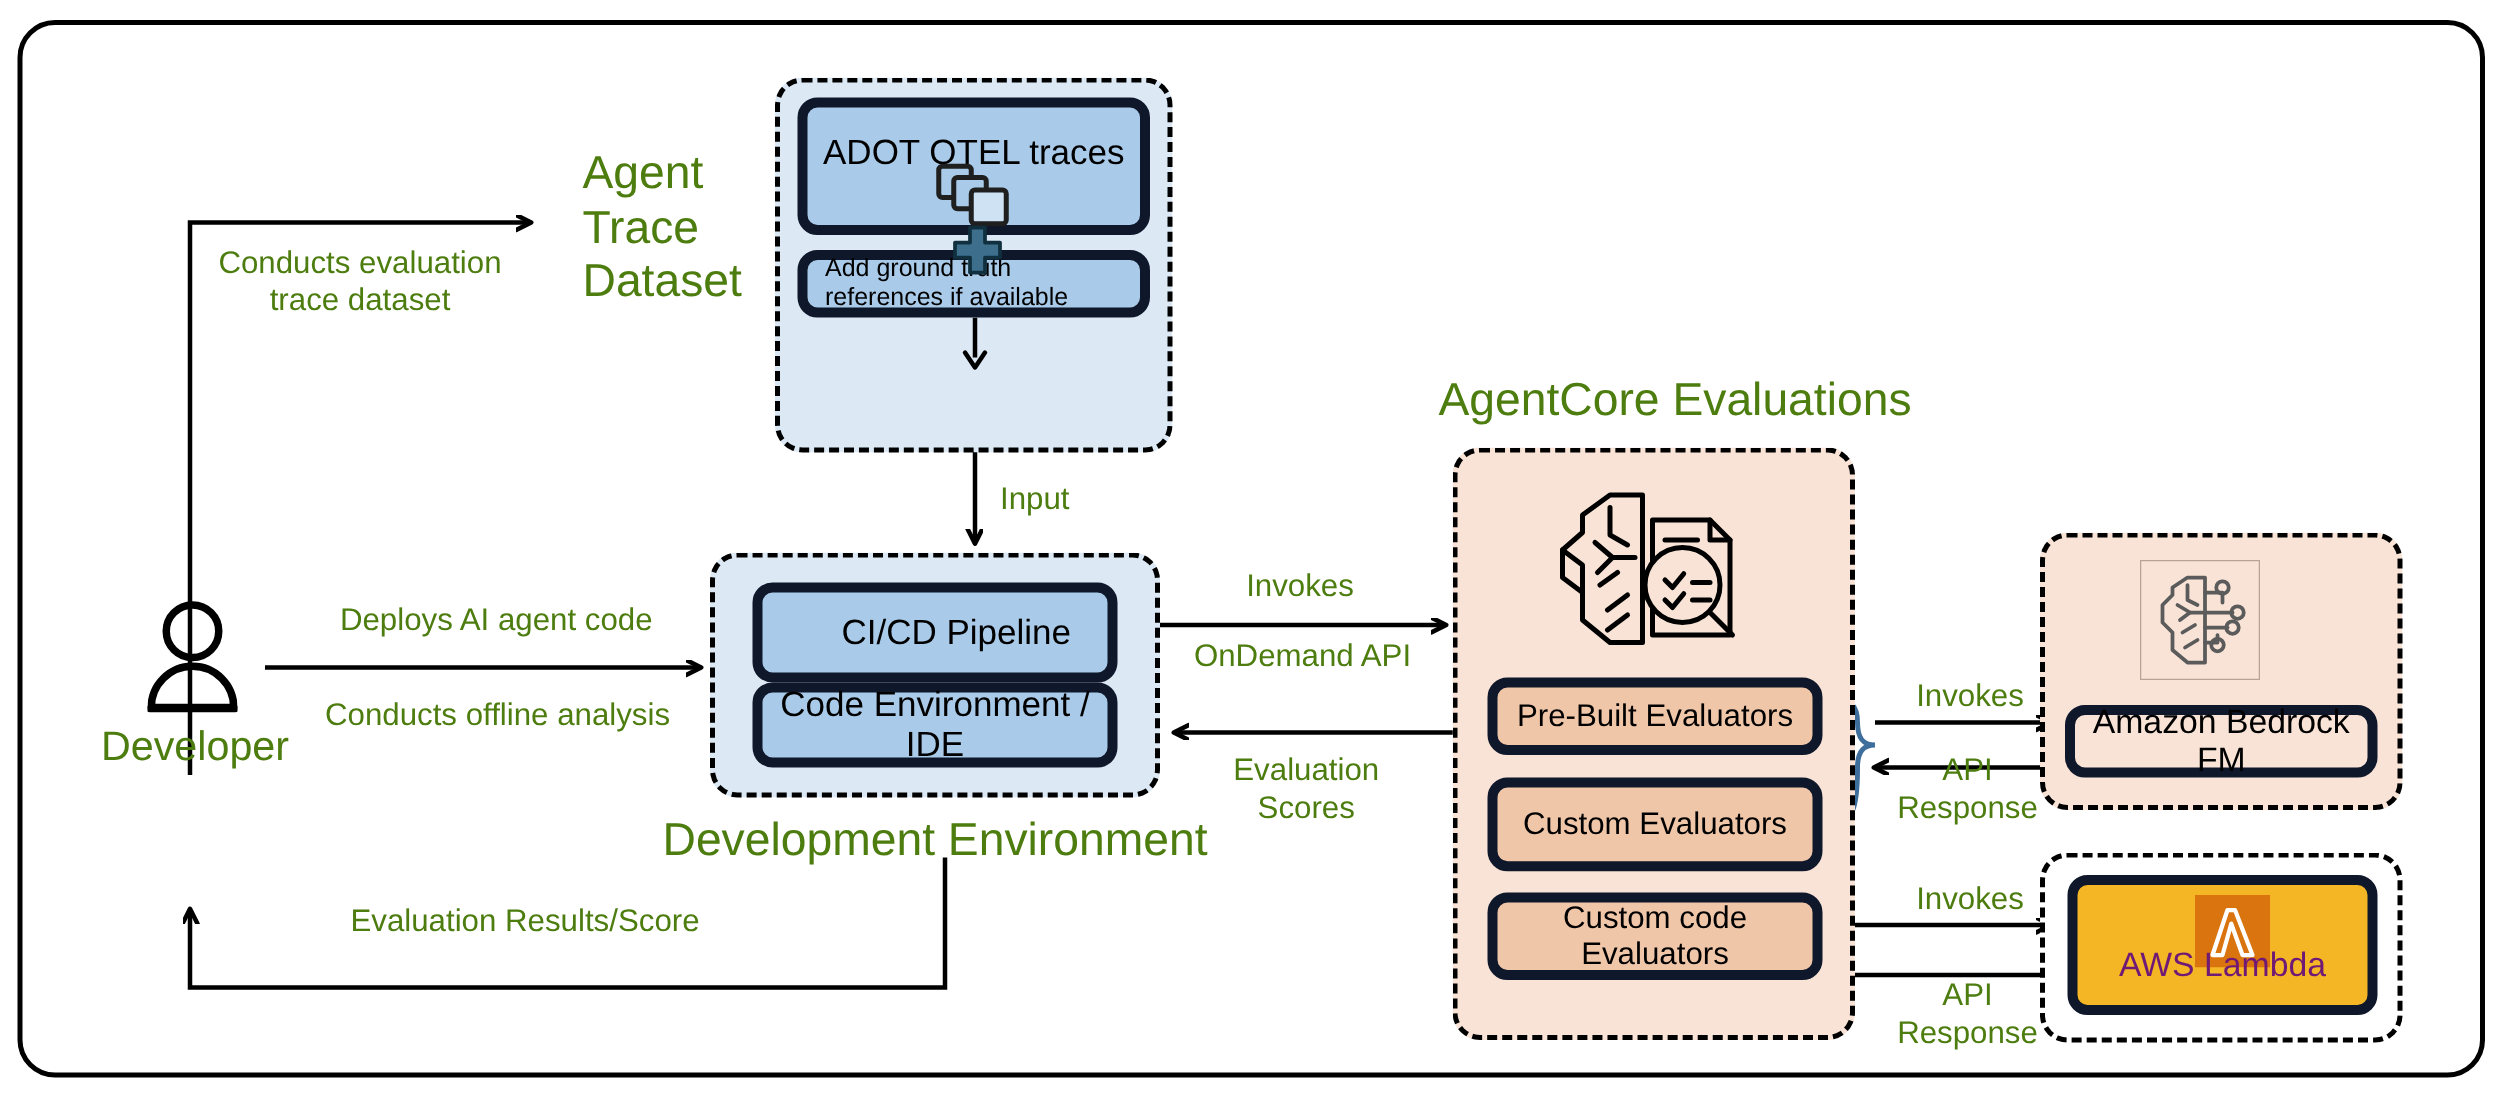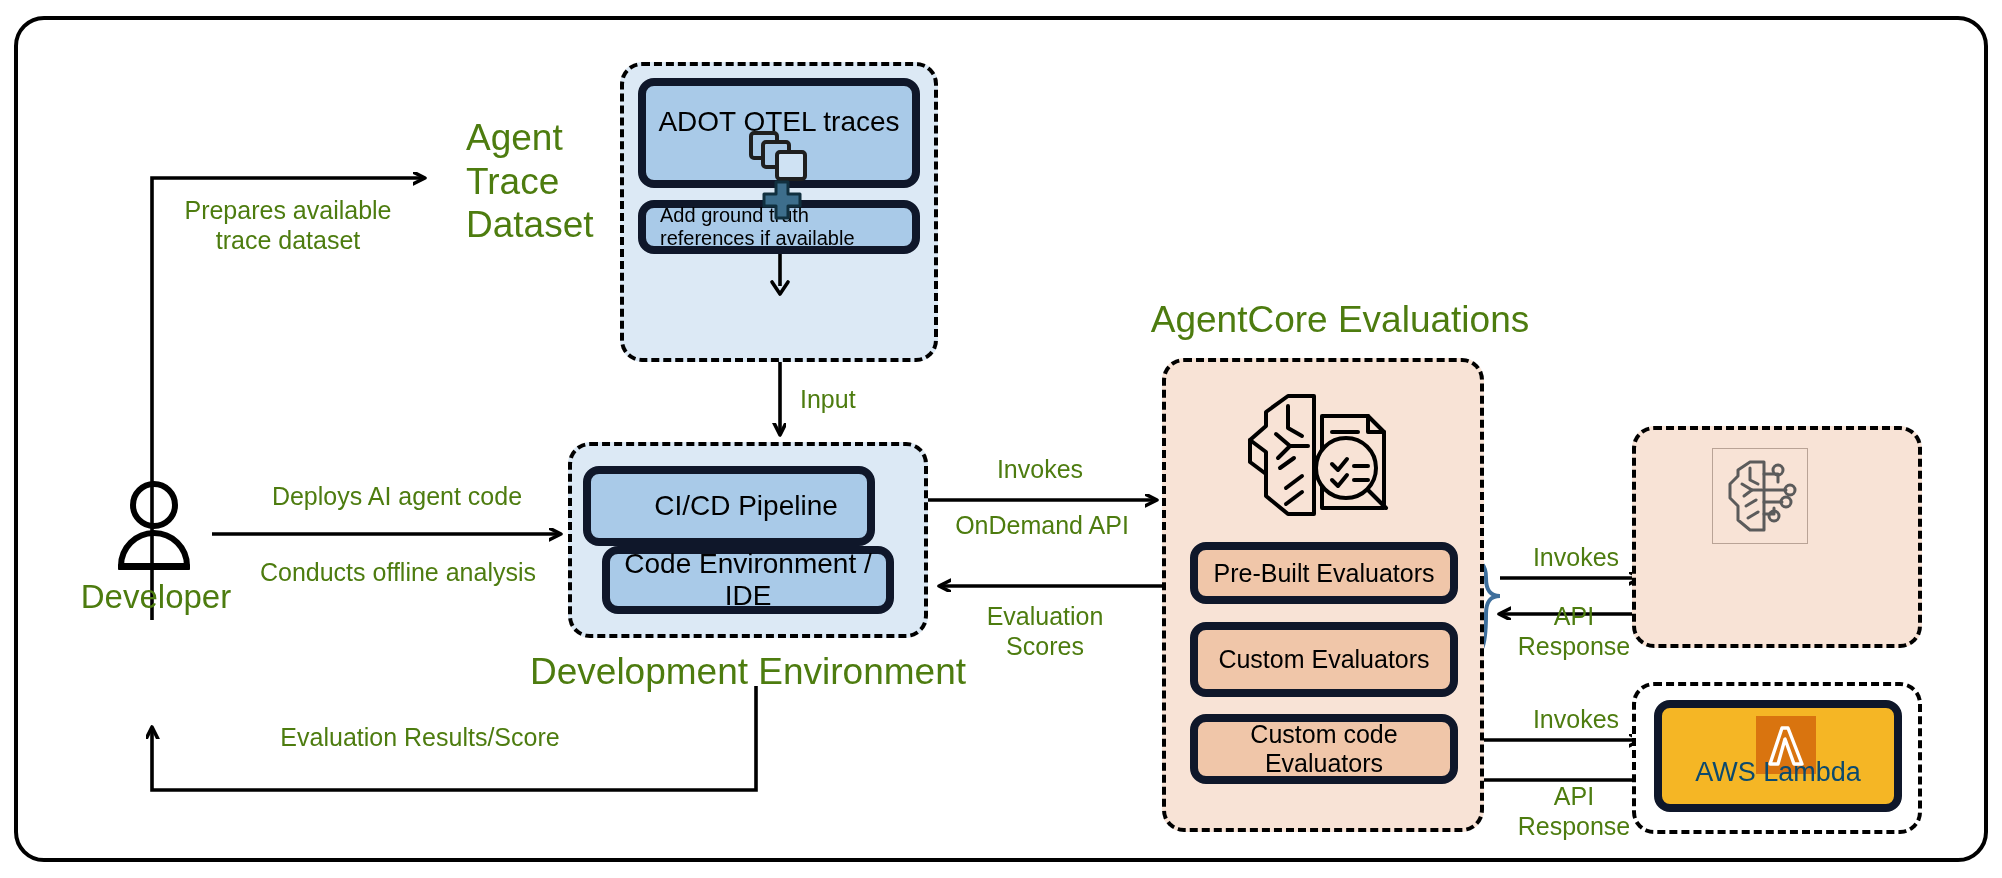--- a/index.html
+++ b/index.html
@@ -69,21 +69,21 @@
     width: 2002px; height: 878px;
     pointer-events: none;
   }
   .icon-wrap { position: absolute; }
   .amber-inner-label {
     position: absolute;
     left: 0; right: 0;
     bottom: 16px;
     text-align: center;
     font-size: 27px;
-    color: #0c4a6e;
+    color: #701a75;
   }
   .bedrock-icon-frame {
     position: absolute;
     border: 1.5px solid #b9a396;
   }
 </style>
 </head>
 <body>
 
 <div id="canvas">
@@ -162,21 +162,21 @@
   </div>
 
   <svg style="position:absolute; left:762px; top:254px; width:36px; height:44px;" viewBox="0 0 36 44">
     <path d="M18,0 L18,32" stroke="#000" stroke-width="3.6" fill="none"></path>
     <path d="M10,28 L18,40 L26,28" fill="none" stroke="#000" stroke-width="3.6" stroke-linecap="round" stroke-linejoin="round"></path>
   </svg>
 
 
   <div class="dash-group dash-blue" style="left:568px; top:442px; width:360px; height:196px;"></div>
 
-  <div class="box box-blue" style="left:583px; top:466px; width:292px; height:80px; font-size:28px;padding-left:34px;">
+  <div class="box box-blue" style="left:602px; top:466px; width:292px; height:80px; font-size:28px;padding-left:34px;">
     <span>CI/CD Pipeline</span>
   </div>
 
   <div class="box box-blue" style="left:602px; top:546px; width:292px; height:68px; font-size:28px;">
     <span>Code Environment / IDE</span>
   </div>
 
   <div class="lbl lbl-big" style="left:528px; top:650px; width:440px;">Development Environment</div>
 
   <div class="lbl lbl-big" style="left:1100px; top:298px; width:480px;">AgentCore Evaluations</div>
@@ -241,34 +241,37 @@
         <path d="M42,44 L60,44"></path>
         <path d="M42,56 L52,56 L52,50"></path>
         <circle cx="56" cy="12" r="5"></circle>
         <circle cx="68" cy="32" r="5"></circle>
         <circle cx="64" cy="44" r="5"></circle>
         <circle cx="52" cy="58" r="5"></circle>
       </g>
     </svg>
   </div>
 
+  <div class="box box-lpeach" style="left:1652px; top:564px; width:250px; height:58px; font-size:27px;">
+    <span>Amazon Bedrock FM</span>
+  </div>
 
   <div class="dash-group dash-plain" style="left:1632px; top:682px; width:290px; height:152px;"></div>
 
   <div class="box box-amber" style="left:1654px; top:700px; width:248px; height:112px;">
     <div class="icon-wrap" style="left:94px; top:8px; width:60px; height:58px;">
       <svg viewBox="0 0 60 58" width="60" height="58">
         <rect x="0" y="0" width="60" height="58" fill="#d9740f"></rect>
         <path d="M14,48 L26,12 L32,12 L46,48 L38,48 L29,23 L22,48 Z" fill="none" stroke="#ffffff" stroke-width="3.4" stroke-linejoin="round"></path>
       </svg>
     </div>
     <div class="amber-inner-label">AWS Lambda</div>
   </div>
 
-  <div class="lbl lbl-edge" style="left:168px; top:196px; width:240px;">Prepares available
+  <div class="lbl lbl-edge" style="left:168px; top:196px; width:240px;">Conducts evaluation
 trace dataset</div>
 
   <div class="lbl lbl-edge" style="left:800px; top:385px; width:120px; text-align:left;">Input</div>
 
   <div class="lbl lbl-edge" style="left:252px; top:482px; width:290px;">Deploys AI agent code</div>
 
   <div class="lbl lbl-edge" style="left:240px; top:558px; width:316px;">Conducts offline analysis</div>
 
   <div class="lbl lbl-edge" style="left:940px; top:455px; width:200px;">Invokes</div>
 

